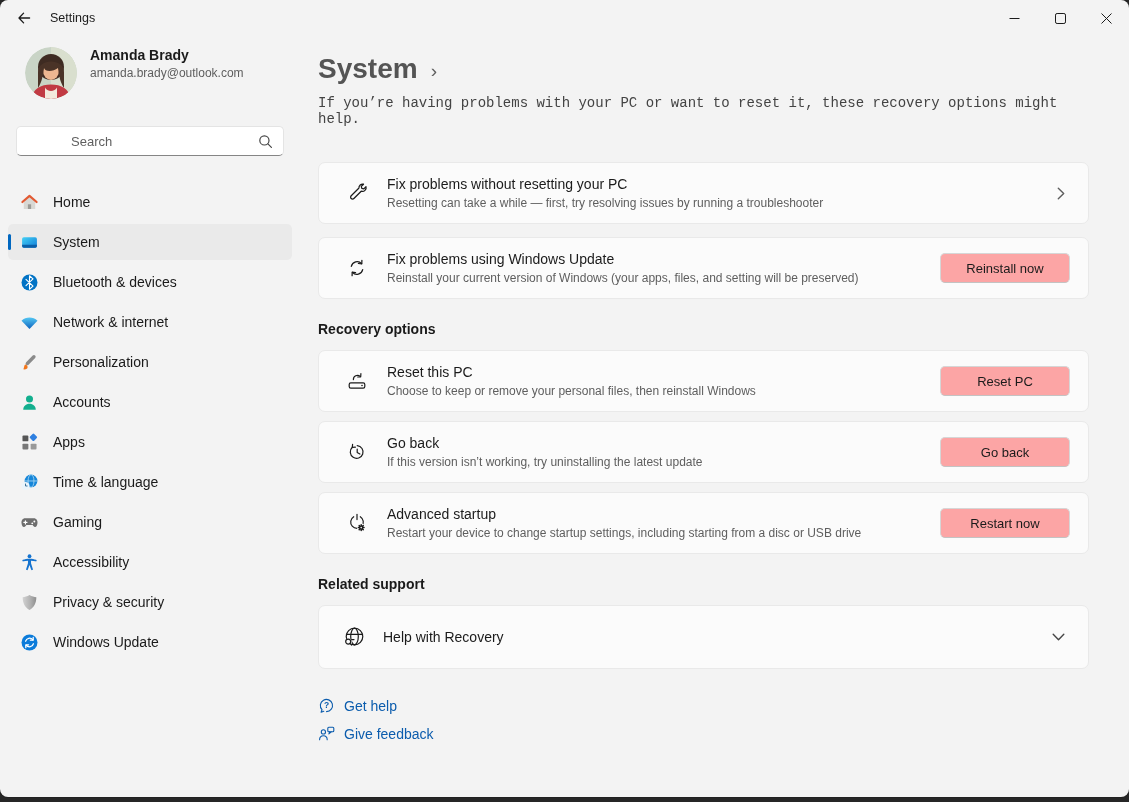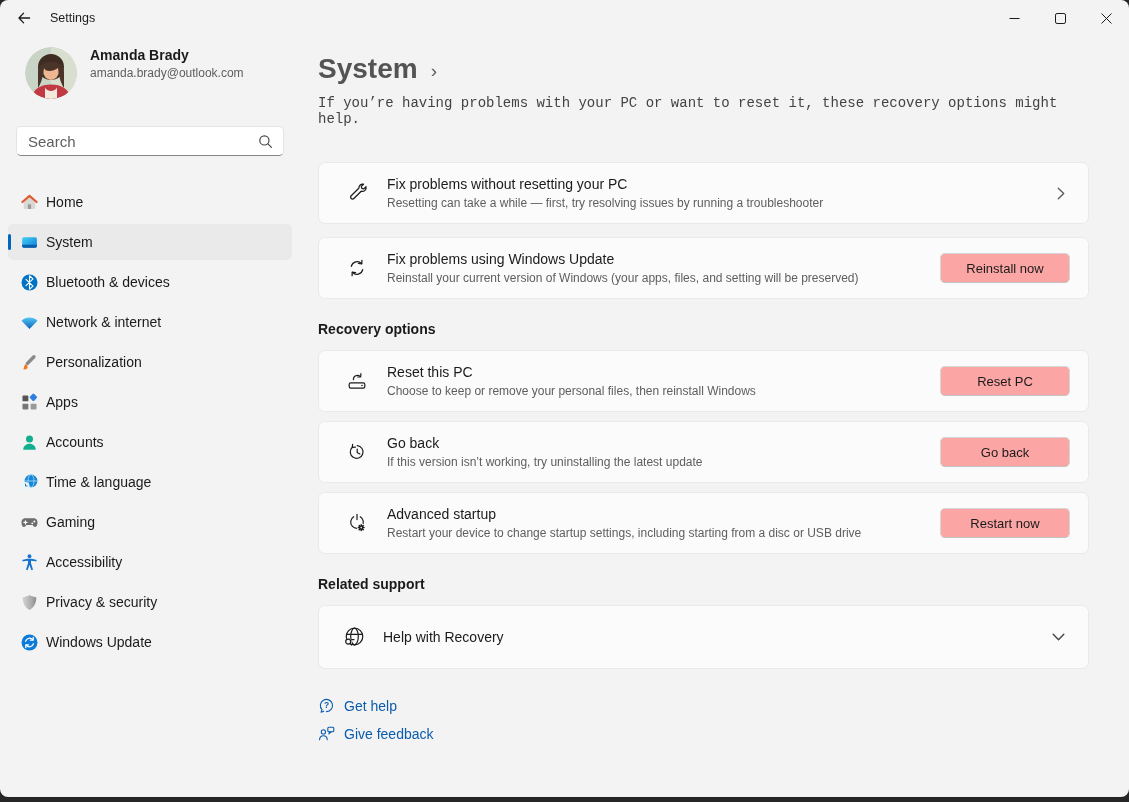--- a/index.html
+++ b/index.html
@@ -20,33 +20,33 @@
   .sidebar { position:absolute; top:36px; left:0; width:300px; bottom:0; }
   .profile { display:flex; align-items:flex-start; margin:11px 0 0 25px; cursor:pointer; }
   .avatar { width:52px; height:52px; border-radius:50%; overflow:hidden; flex:none; }
   .profile-text { margin-left:13px; }
   .profile-name { font-size:14px; font-weight:bold; color:#1a1a1a; }
   .profile-email { font-size:12px; color:#5e5e5e; margin-top:3px; }
 
   .searchbox { margin:27px 16px 0 16px; height:30px; background:#ffffff; border:1px solid #e4e4e4;
                border-bottom:1px solid #858585; border-radius:5px; display:flex; align-items:center;
                padding:0 10px 0 11px; }
-  .searchbox input { flex:1; border:none; outline:none; background:transparent; font-size:15px;
-                     font-family:inherit; color:#0369a1; min-width:0; }
+  .searchbox input { flex:1; border:none; outline:none; background:transparent; font-size:13px;
+                     font-family:inherit; color:#0369a1; min-width:0;margin-left:43px; }
   .searchbox input::placeholder { color:#5f5f5f; }
   .search-glyph { flex:none; display:flex; }
 
   .nav { margin:28px 8px 0 8px; }
   .nav-item { position:relative; display:flex; align-items:center; height:36px; border-radius:5px;
               margin-bottom:4px; padding-left:12px; cursor:pointer; }
   .nav-item.selected { background:#EAEAEA; }
   .pill { position:absolute; left:0; top:10px; width:3px; height:16px; border-radius:2px; background:#0067C0; }
   .nav-icon { width:19px; height:19px; flex:none; display:flex; }
   .nav-icon svg { width:19px; height:19px; }
-  .nav-label { margin-left:7px; font-size:14px; color:#1a1a1a; white-space:nowrap; }
+  .nav-label { margin-left:14px; font-size:14px; color:#1a1a1a; white-space:nowrap; }
 
   
   .main { position:absolute; left:318px; top:36px; width:771px; }
   .breadcrumb { margin-top:17px; display:flex; align-items:center; }
   .crumb-parent { font-size:28px; font-weight:600; color:#545454; cursor:pointer; }
   .crumb-sep { font-size:19px; color:#5e5e5e; margin:3px 13px 0 13px; }
   .crumb-current { font-size:28px; font-weight:600; color:#191919; }
   .subtitle { margin-top:10px; font-size:14px; color:#434343;font-family:Liberation Mono, monospace; }
 
   .cards { margin-top:35px; }
@@ -211,38 +211,38 @@
           <svg viewBox="0 0 20 20">
               <rect x="9.4" y="0.8" width="3.6" height="13.4" rx="1.8" transform="rotate(45 11.2 7.5)" fill="#8A8A8A"></rect>
               <path d="M5.4 12 C7.1 12.2 8.1 13.5 8 15 C7.9 16.6 6.2 17.7 3.3 17.2 C4.4 16.2 4.1 12.9 5.4 12 Z" fill="#F2761B"></path>
             </svg>
         </span>
         <span class="nav-label">Personalization</span>
       </div>
 
       <div class="nav-item">
         <span class="nav-icon">
+          <svg viewBox="0 0 20 20" fill="#12AF8E">
+              <circle cx="10" cy="6.2" r="3.7"></circle>
+              <path d="M3.4 17.5 C3.4 13.8 6.3 11.3 10 11.3 C13.7 11.3 16.6 13.8 16.6 17.5 Z"></path>
+            </svg>
+        </span>
+        <span class="nav-label">Accounts</span>
+      </div>
+
+      <div class="nav-item">
+        <span class="nav-icon">
           <svg viewBox="0 0 20 20">
               <rect x="2.6" y="2.6" width="6.2" height="6.2" rx="1" fill="#555555"></rect>
               <rect x="2.6" y="11.2" width="6.2" height="6.2" rx="1" fill="#777777"></rect>
               <rect x="11.2" y="11.2" width="6.2" height="6.2" rx="1" fill="#999999"></rect>
               <rect x="11" y="1.4" width="6.2" height="6.2" rx="1.2" transform="rotate(45 14.1 4.5)" fill="#2E7FE0"></rect>
             </svg>
         </span>
         <span class="nav-label">Apps</span>
-      </div>
-
-      <div class="nav-item">
-        <span class="nav-icon">
-          <svg viewBox="0 0 20 20" fill="#12AF8E">
-              <circle cx="10" cy="6.2" r="3.7"></circle>
-              <path d="M3.4 17.5 C3.4 13.8 6.3 11.3 10 11.3 C13.7 11.3 16.6 13.8 16.6 17.5 Z"></path>
-            </svg>
-        </span>
-        <span class="nav-label">Accounts</span>
       </div>
 
       <div class="nav-item">
         <span class="nav-icon">
           <svg viewBox="0 0 20 20">
               <circle cx="11.6" cy="8.4" r="6.7" fill="#1686D9"></circle>
               <ellipse cx="11.6" cy="8.4" rx="3.1" ry="6.7" fill="none" stroke="#A8D7F2" stroke-width="0.9"></ellipse>
               <path d="M5 8.4 H18.2" stroke="#A8D7F2" stroke-width="0.9"></path>
               <circle cx="5.8" cy="13.6" r="4.1" fill="#EAF4FB"></circle>
               <path d="M5.8 11.6 V13.7 H7.5" stroke="#2F6C96" stroke-width="1" fill="none" stroke-linecap="round"></path>

